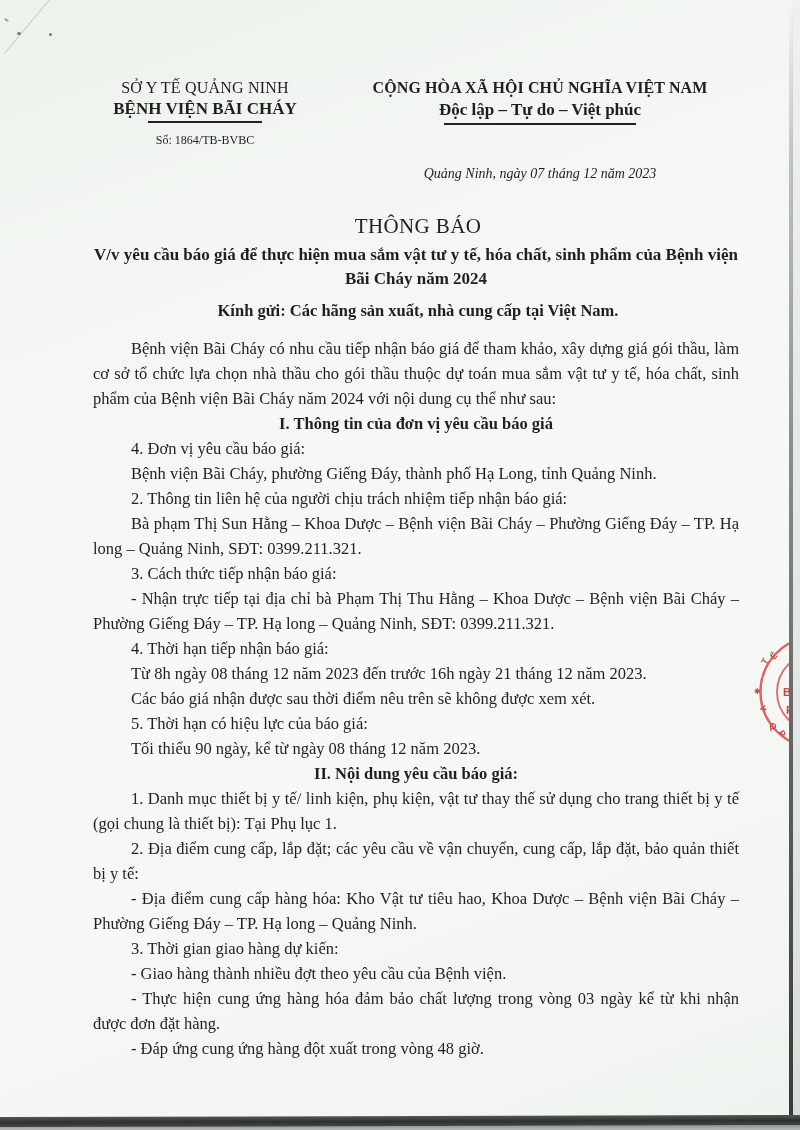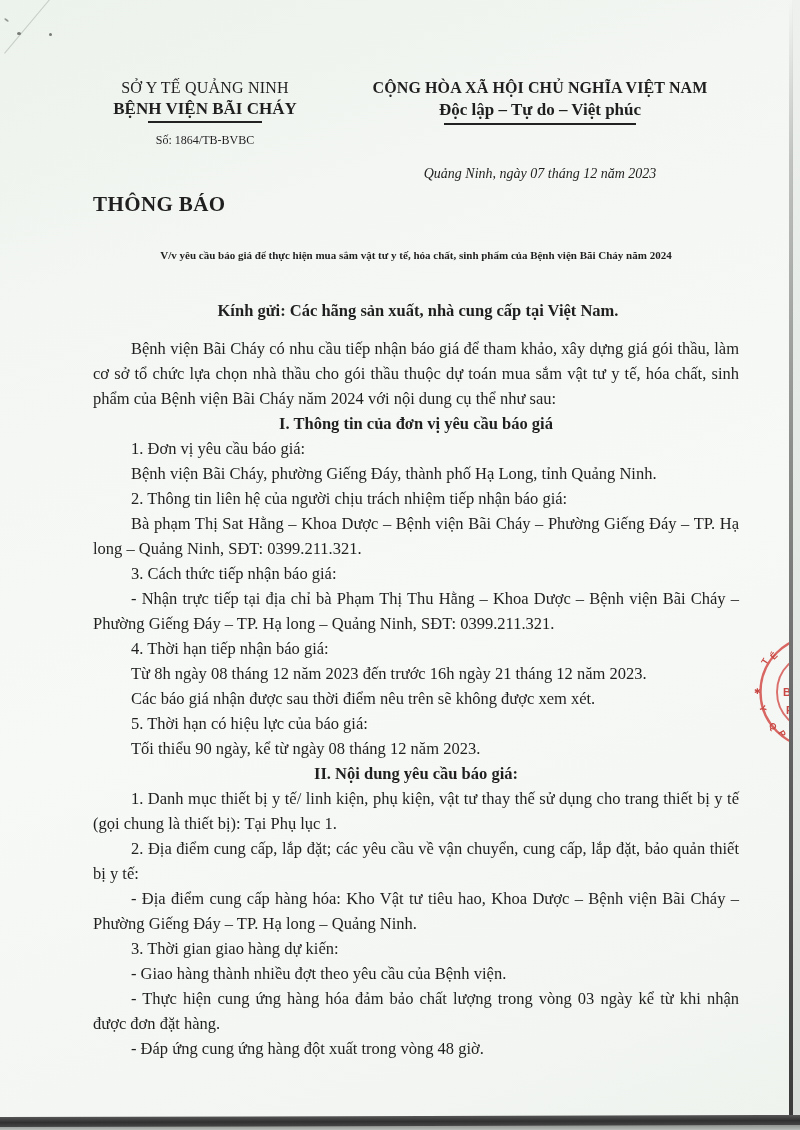--- a/index.html
+++ b/index.html
@@ -27,24 +27,24 @@
   .header-left .org{font-size:17px;line-height:20px;font-weight:bold;margin-top:1px;}
   .header-left .org-underline{width:114px;height:2px;background:#222;margin:2px auto 0;}
   .header-left .doc-number{font-size:12px;line-height:20px;margin-top:7px;}
   .header-right{position:absolute;left:330px;top:78px;width:420px;text-align:center;z-index:3;}
   .header-right .national{font-size:16px;line-height:20px;font-weight:bold;letter-spacing:.1px;}
   .header-right .motto{font-size:17px;line-height:20px;font-weight:bold;margin-top:2px;}
   .header-right .motto-underline{width:192px;height:2px;background:#222;margin:3px auto 0;}
   .dateline{position:absolute;left:330px;top:166px;width:420px;text-align:center;
     font-size:14px;font-style:italic;z-index:3;}
   
-  .doc-title{position:absolute;left:93px;top:192px;width:650px;text-align:left;
-    font-size:21px;font-weight:bold;letter-spacing:.4px;z-index:3;}
+  .doc-title{position:absolute;left:93px;top:214px;width:650px;text-align:center;
+    font-size:21px;font-weight:normal;letter-spacing:.4px;z-index:3;}
   .doc-subject{position:absolute;left:90px;top:243px;width:652px;text-align:center;
-    font-size:11px;font-weight:bold;line-height:24px;z-index:3;}
+    font-size:17px;font-weight:bold;line-height:24px;z-index:3;}
   .doc-recipient{position:absolute;left:93px;top:301px;width:650px;text-align:center;
     font-size:16.5px;font-weight:bold;z-index:3;}
   
   .doc-body{position:absolute;left:93px;top:336px;width:646px;z-index:3;
     font-size:16.5px;line-height:25px;}
   .doc-body p{margin:0;text-align:justify;text-indent:38px;}
   .doc-body p.heading{font-weight:bold;text-indent:0;text-align:center;}
   
   .stamp{position:absolute;left:740px;top:620px;width:60px;height:150px;z-index:5;opacity:.9;}
   .stamp text{font-family:"Liberation Sans","DejaVu Sans",sans-serif;fill:#c43531;font-weight:bold;}
@@ -74,24 +74,24 @@
 
   <div class="dateline">Quảng Ninh, ngày 07 tháng 12 năm 2023</div>
 
   <div class="doc-title">THÔNG BÁO</div>
   <div class="doc-subject">V/v yêu cầu báo giá để thực hiện mua sắm vật tư y tế, hóa chất, sinh phẩm của Bệnh viện Bãi Cháy năm 2024</div>
   <div class="doc-recipient">Kính gửi: Các hãng sản xuất, nhà cung cấp tại Việt Nam.</div>
 
   <div class="doc-body">
       <p class="normal">Bệnh viện Bãi Cháy có nhu cầu tiếp nhận báo giá để tham khảo, xây dựng giá gói thầu, làm cơ sở tổ chức lựa chọn nhà thầu cho gói thầu thuộc dự toán mua sắm vật tư y tế, hóa chất, sinh phẩm của Bệnh viện Bãi Cháy năm 2024 với nội dung cụ thể như sau:</p>
       <p class="heading">I. Thông tin của đơn vị yêu cầu báo giá</p>
-      <p class="normal">1. Đơn vị yêu cầu báo giá:</p>
+      <p class="normal">4. Đơn vị yêu cầu báo giá:</p>
       <p class="normal">Bệnh viện Bãi Cháy, phường Giếng Đáy, thành phố Hạ Long, tỉnh Quảng Ninh.</p>
       <p class="normal">2. Thông tin liên hệ của người chịu trách nhiệm tiếp nhận báo giá:</p>
-      <p class="normal">Bà phạm Thị Sat Hằng – Khoa Dược – Bệnh viện Bãi Cháy – Phường Giếng Đáy – TP. Hạ long – Quảng Ninh, SĐT: 0399.211.321.</p>
+      <p class="normal">Bà phạm Thị Sun Hằng – Khoa Dược – Bệnh viện Bãi Cháy – Phường Giếng Đáy – TP. Hạ long – Quảng Ninh, SĐT: 0399.211.321.</p>
       <p class="normal">3. Cách thức tiếp nhận báo giá:</p>
       <p class="normal">- Nhận trực tiếp tại địa chỉ bà Phạm Thị Thu Hằng – Khoa Dược – Bệnh viện Bãi Cháy – Phường Giếng Đáy – TP. Hạ long – Quảng Ninh, SĐT: 0399.211.321.</p>
       <p class="normal">4. Thời hạn tiếp nhận báo giá:</p>
       <p class="normal">Từ 8h ngày 08 tháng 12 năm 2023 đến trước 16h ngày 21 tháng 12 năm 2023.</p>
       <p class="normal">Các báo giá nhận được sau thời điểm nêu trên sẽ không được xem xét.</p>
       <p class="normal">5. Thời hạn có hiệu lực của báo giá:</p>
       <p class="normal">Tối thiểu 90 ngày, kể từ ngày 08 tháng 12 năm 2023.</p>
       <p class="heading">II. Nội dung yêu cầu báo giá:</p>
       <p class="normal">1. Danh mục thiết bị y tế/ linh kiện, phụ kiện, vật tư thay thế sử dụng cho trang thiết bị y tế (gọi chung là thiết bị): Tại Phụ lục 1.</p>
       <p class="normal">2. Địa điểm cung cấp, lắp đặt; các yêu cầu về vận chuyển, cung cấp, lắp đặt, bảo quản thiết bị y tế:</p>

